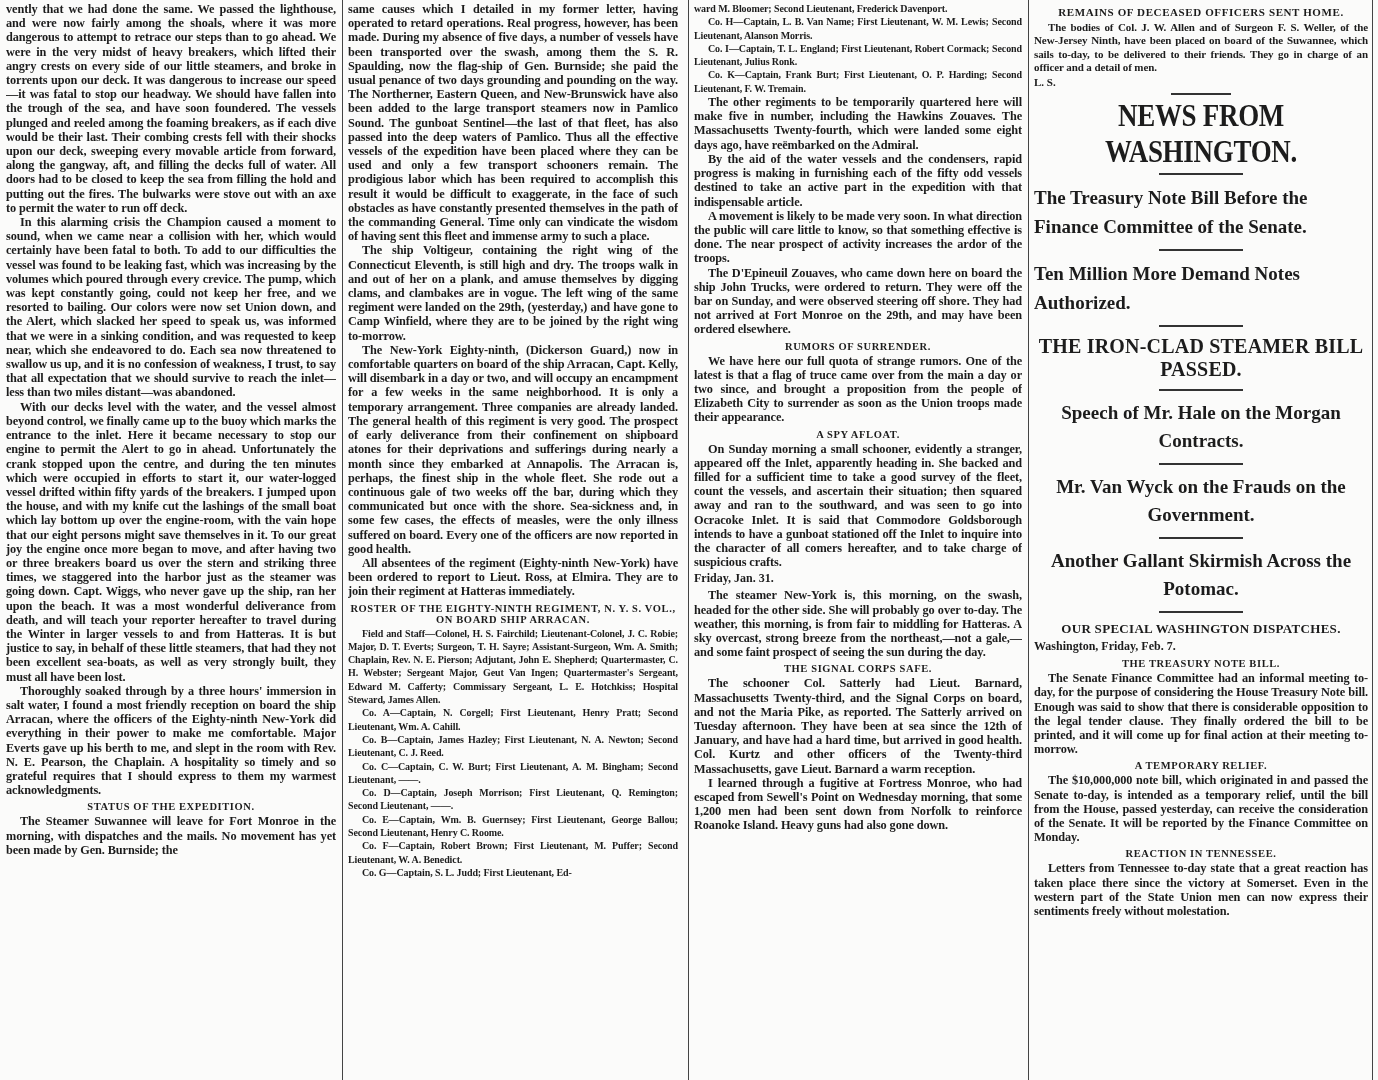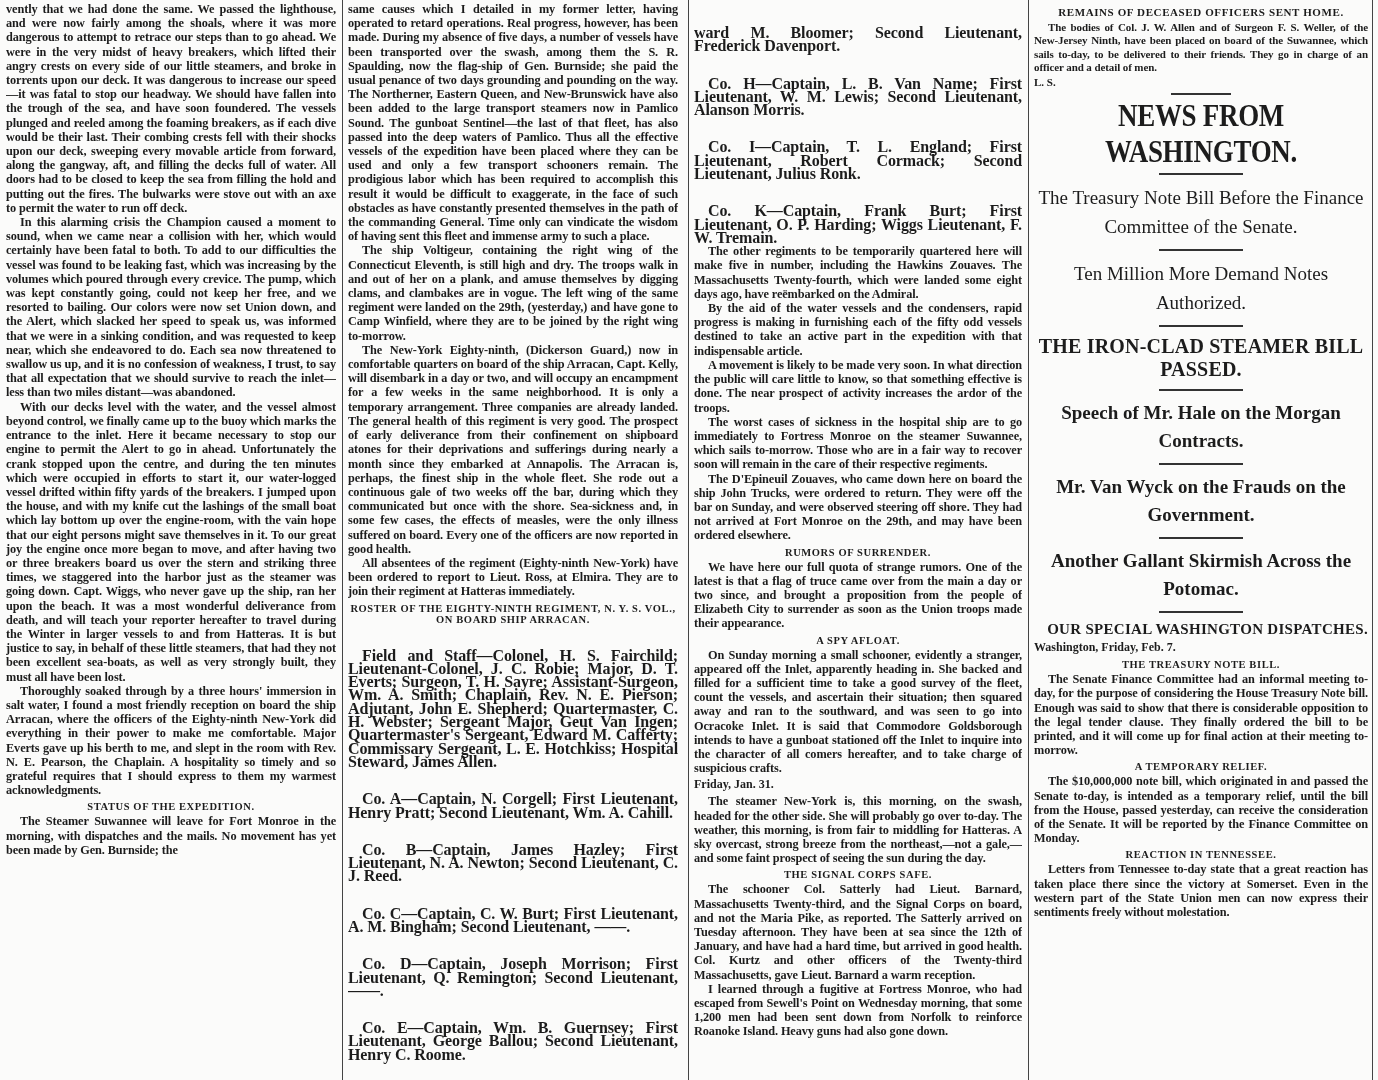--- a/index.html
+++ b/index.html
@@ -10,26 +10,26 @@
   .c1 { left:6px;   width:330px; }
   .c2 { left:348px; width:330px; }
   .c3 { left:694px; width:328px; }
   .c4 { left:1034px; width:334px; }
   .rule { position:absolute; top:0; bottom:0; width:1px; background:#444; }
   .r1 { left:342px; } .r2 { left:688px; } .r3 { left:1028px; } .r4 { left:1372px; }
   p { margin:0; font-size:12.3px; line-height:14.2px; text-align:justify; font-weight:bold; letter-spacing:-0.1px; }
   p.ind { text-indent:14px; }
   .sub { text-align:center; font-size:10.5px; font-weight:bold; letter-spacing:0.6px; margin:4px 0 2px; text-transform:uppercase; }
   .date { font-size:12px; font-weight:bold; margin:2px 6px 2px 0; }
-  .roster p { font-size:16px; line-height:13.3px;margin-top:24px; }
+  .roster p { font-size:10px; line-height:13.3px; }
   .hd1 { text-align:center; font-size:27px; font-weight:900; letter-spacing:-0.3px; margin:8px 0 6px; font-family:"Liberation Serif",serif; transform:scaleY(1.15); }
-  .hd2 { text-align:center; font-size:19px; font-weight:400; line-height:29px; margin:2px 0; }
+  .hd2 { text-align:left; font-size:19px; font-weight:700; line-height:29px; margin:2px 0; }
   .hd3 { text-align:center; font-size:20px; font-weight:900; letter-spacing:0.2px; margin:6px 0; }
   .hd4 { text-align:center; font-size:19px; font-weight:900; line-height:28px; margin:2px 0; }
-  .hd5 { text-align:right; font-size:15px; font-weight:bold; letter-spacing:0.3px; margin:4px 0 2px; }
+  .hd5 { text-align:center; font-size:13px; font-weight:bold; letter-spacing:0.3px; margin:4px 0 2px; }
   .dash { width:84px; height:2px; background:#333; margin:8px auto; }
   .small { font-size:11px; line-height:13.2px; }
 </style>
 </head>
 <body>
 
 <div class="page">
   <div class="rule r1"></div>
   <div class="rule r2"></div>
   <div class="rule r3"></div>
@@ -60,26 +60,25 @@
       <p class="ind">Co. F—Captain, Robert Brown; First Lieutenant, M. Puffer; Second Lieutenant, W. A. Benedict.</p>
       <p class="ind">Co. G—Captain, S. L. Judd; First Lieutenant, Ed-</p>
     </div>
   </div>
 
   <div class="col c3">
     <div class="roster">
       <p>ward M. Bloomer; Second Lieutenant, Frederick Davenport.</p>
       <p class="ind">Co. H—Captain, L. B. Van Name; First Lieutenant, W. M. Lewis; Second Lieutenant, Alanson Morris.</p>
       <p class="ind">Co. I—Captain, T. L. England; First Lieutenant, Robert Cormack; Second Lieutenant, Julius Ronk.</p>
-      <p class="ind">Co. K—Captain, Frank Burt; First Lieutenant, O. P. Harding; Wiggs Lieutenant, F. W. Tremain.</p>
+      <p class="ind">Co. K—Captain, Frank Burt; First Lieutenant, O. P. Harding; Second Lieutenant, F. W. Tremain.</p>
     </div>
     <p class="ind">The other regiments to be temporarily quartered here will make five in number, including the Hawkins Zouaves. The Massachusetts Twenty-fourth, which were landed some eight days ago, have reëmbarked on the Admiral.</p>
     <p class="ind">By the aid of the water vessels and the condensers, rapid progress is making in furnishing each of the fifty odd vessels destined to take an active part in the expedition with that indispensable article.</p>
     <p class="ind">A movement is likely to be made very soon. In what direction the public will care little to know, so that something effective is done. The near prospect of activity increases the ardor of the troops.</p>
-    <p class="ind">The worst cases of sickness in the hospital ship are to go immediately to Fortress Monroe on the steamer Suwannee, which sails to-morrow. Those who are in a fair way to recover soon will remain in the care of their respective regiments.</p>
     <p class="ind">The D'Epineuil Zouaves, who came down here on board the ship John Trucks, were ordered to return. They were off the bar on Sunday, and were observed steering off shore. They had not arrived at Fort Monroe on the 29th, and may have been ordered elsewhere.</p>
     <div class="sub">RUMORS OF SURRENDER.</div>
     <p class="ind">We have here our full quota of strange rumors. One of the latest is that a flag of truce came over from the main a day or two since, and brought a proposition from the people of Elizabeth City to surrender as soon as the Union troops made their appearance.</p>
     <div class="sub">A SPY AFLOAT.</div>
     <p class="ind">On Sunday morning a small schooner, evidently a stranger, appeared off the Inlet, apparently heading in. She backed and filled for a sufficient time to take a good survey of the fleet, count the vessels, and ascertain their situation; then squared away and ran to the southward, and was seen to go into Ocracoke Inlet. It is said that Commodore Goldsborough intends to have a gunboat stationed off the Inlet to inquire into the character of all comers hereafter, and to take charge of suspicious crafts.</p>
     <div class="date">Friday, Jan. 31.</div>
     <p class="ind">The steamer New-York is, this morning, on the swash, headed for the other side. She will probably go over to-day. The weather, this morning, is from fair to middling for Hatteras. A sky overcast, strong breeze from the northeast,—not a gale,—and some faint prospect of seeing the sun during the day.</p>
     <div class="sub">THE SIGNAL CORPS SAFE.</div>
     <p class="ind">The schooner Col. Satterly had Lieut. Barnard, Massachusetts Twenty-third, and the Signal Corps on board, and not the Maria Pike, as reported. The Satterly arrived on Tuesday afternoon. They have been at sea since the 12th of January, and have had a hard time, but arrived in good health. Col. Kurtz and other officers of the Twenty-third Massachusetts, gave Lieut. Barnard a warm reception.</p>
     <p class="ind">I learned through a fugitive at Fortress Monroe, who had escaped from Sewell's Point on Wednesday morning, that some 1,200 men had been sent down from Norfolk to reinforce Roanoke Island. Heavy guns had also gone down.</p>

